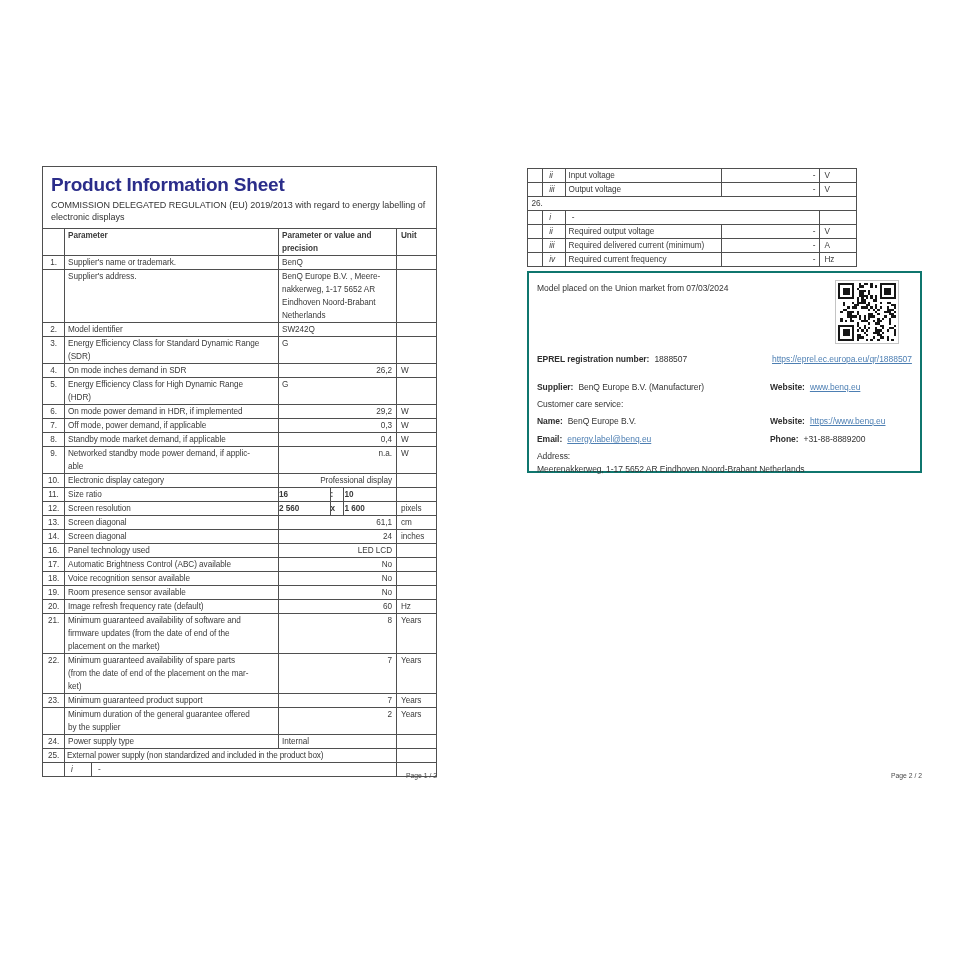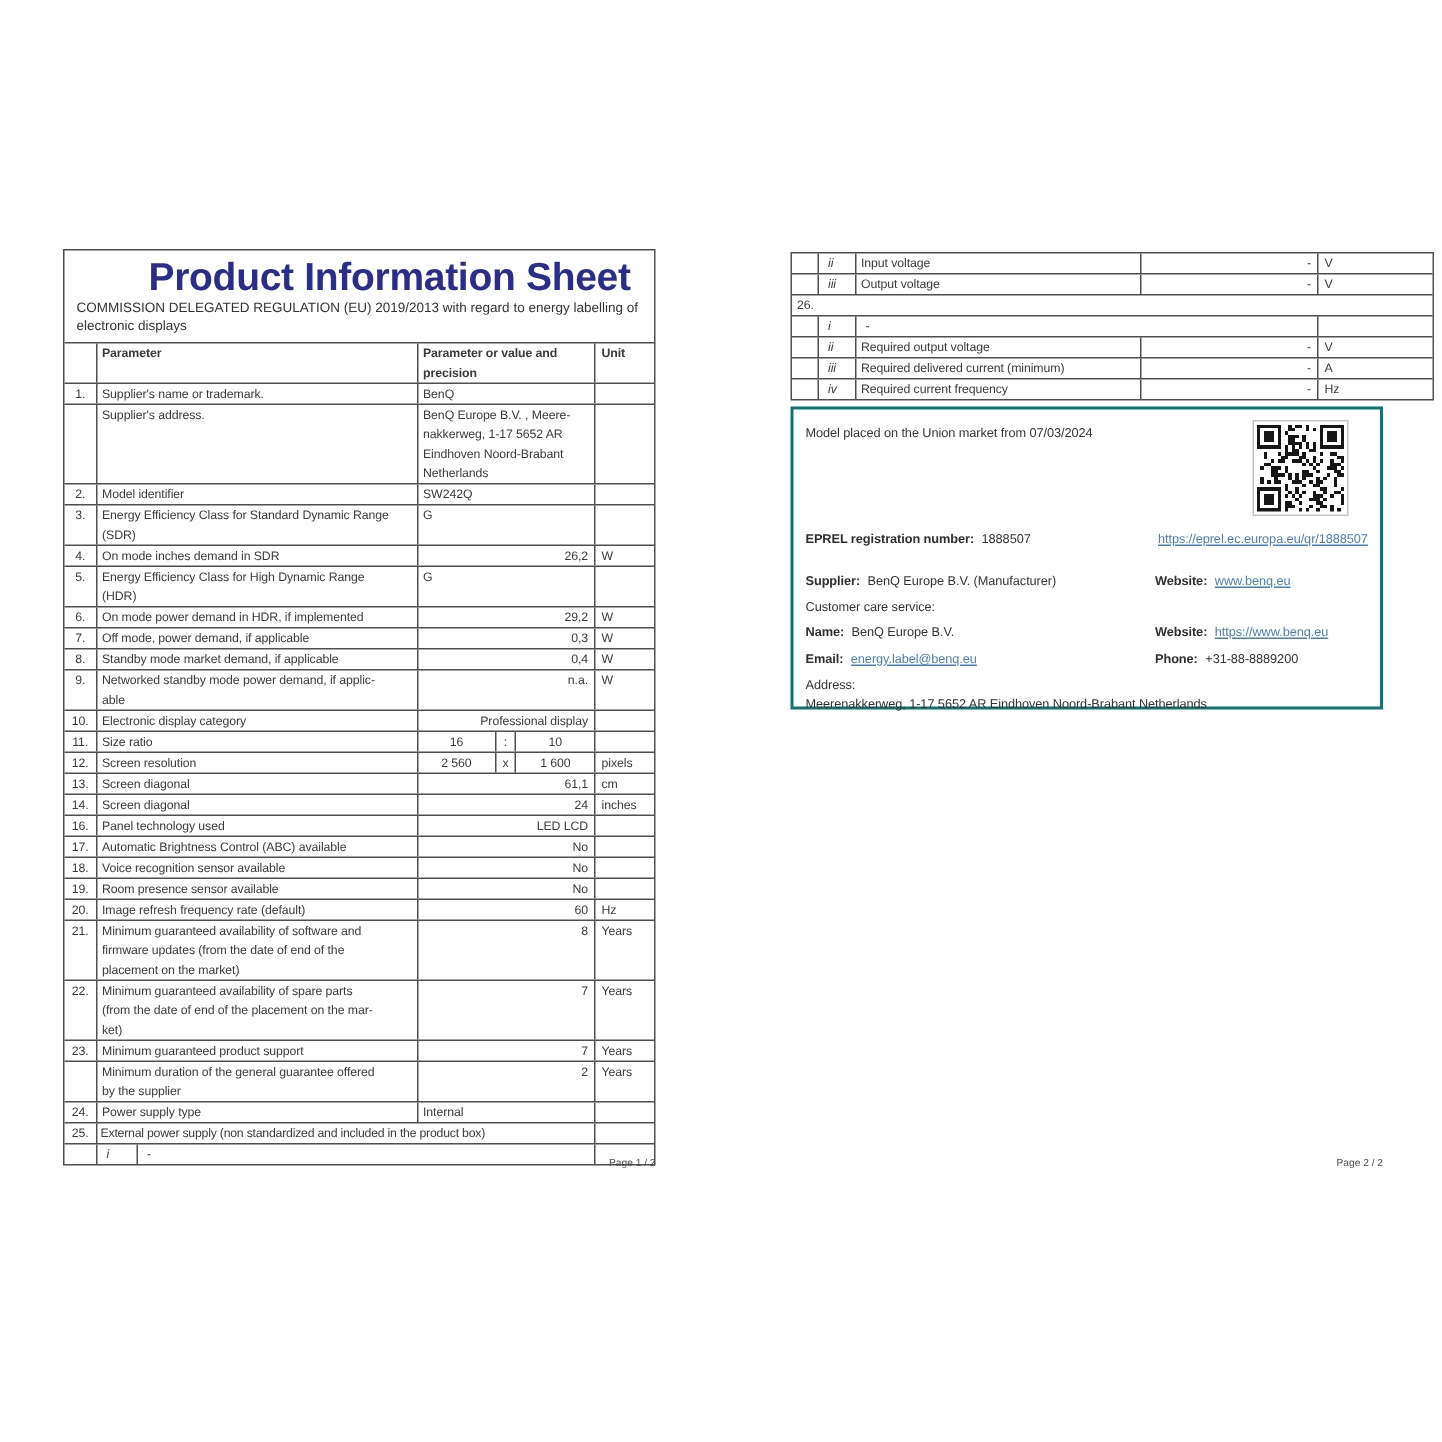--- a/index.html
+++ b/index.html
@@ -10,50 +10,50 @@
   }
   *{margin:0;padding:0;box-sizing:border-box;}
   html,body{background:#ffffff;}
   .canvas{
     position:relative;width:961px;height:961px;background:#ffffff;
     font-family:"Liberation Sans", sans-serif;color:var(--txt);
   }
   
   .p1-box{position:absolute;left:42px;top:166px;width:395px;border:1px solid var(--bd);background:#fff;}
   .title-wrap{padding:6px 8px 5px 8px;}
-  h1.ptitle{font-size:26px;line-height:23px;font-weight:bold;color:var(--title);letter-spacing:-0.2px;margin-left:48px;}
+  h1.ptitle{font-size:19px;line-height:23px;font-weight:bold;color:var(--title);letter-spacing:-0.2px;}
   .subtitle{margin-top:3px;font-size:9px;line-height:12px;white-space:pre-line;color:#333;}
   
   .tbl{border-top:1px solid var(--bd);font-size:8.2px;letter-spacing:-0.05px;}
   .trow{display:flex;border-bottom:1px solid var(--bd);align-items:stretch;}
   .trow:last-child{border-bottom:none;}
   .c{border-right:1px solid var(--bd);line-height:13px;padding:0 3px;white-space:pre-line;min-height:13px;}
   .c:last-child{border-right:none;}
   .b{font-weight:bold;}
   .num{text-align:center;padding:0 1px;}
   .right{text-align:right;padding-right:4px;}
   .unit{padding-left:4px;}
   .val.split{display:flex;padding:0;}
-  .val.split .s{display:block;text-align:center;line-height:13px;}
+  .val.split .s{display:block;text-align:left;line-height:13px;font-weight:bold;}
   .val.split .s1{width:52px;border-right:1px solid var(--bd);}
   .val.split .s2{width:14px;border-right:1px solid var(--bd);}
   .val.split .s3{width:52px;}
   .subnum{font-style:italic;padding-left:6px;}
   .dashcell{padding-left:6px;}
   .spancell{letter-spacing:-0.15px;padding:0 2px;}
   
   .p1 .num{width:22px;}
   .p1 .param{width:214px;}
   .p1 .val{width:118px;}
   .p1 .unit{width:39px;}
   .p1 .spancell{width:332px;}
   .p1 .subnum{width:27px;}
   .p1 .dashcell{width:305px;}
   
-  .p2-tbl{position:absolute;left:527px;top:168px;width:429px;border:1px solid var(--bd);background:#fff;
+  .p2-tbl{position:absolute;left:527px;top:168px;width:330px;border:1px solid var(--bd);background:#fff;
           font-size:8.2px;letter-spacing:-0.05px;}
   .p2 .num{width:18px;}
   .p2 .sub{width:25px;font-style:italic;padding-left:6px;}
   .p2 .param{width:190px;}
   .p2 .val{width:118px;}
   .p2 .unit{width:42px;}
   .p2 .spancell{width:375px;}
   .p2 .dashcell{width:308px;}
   
   .infobox{position:absolute;left:527px;top:271px;width:395px;height:202px;border:2px solid #0f766e;background:#fff;}

